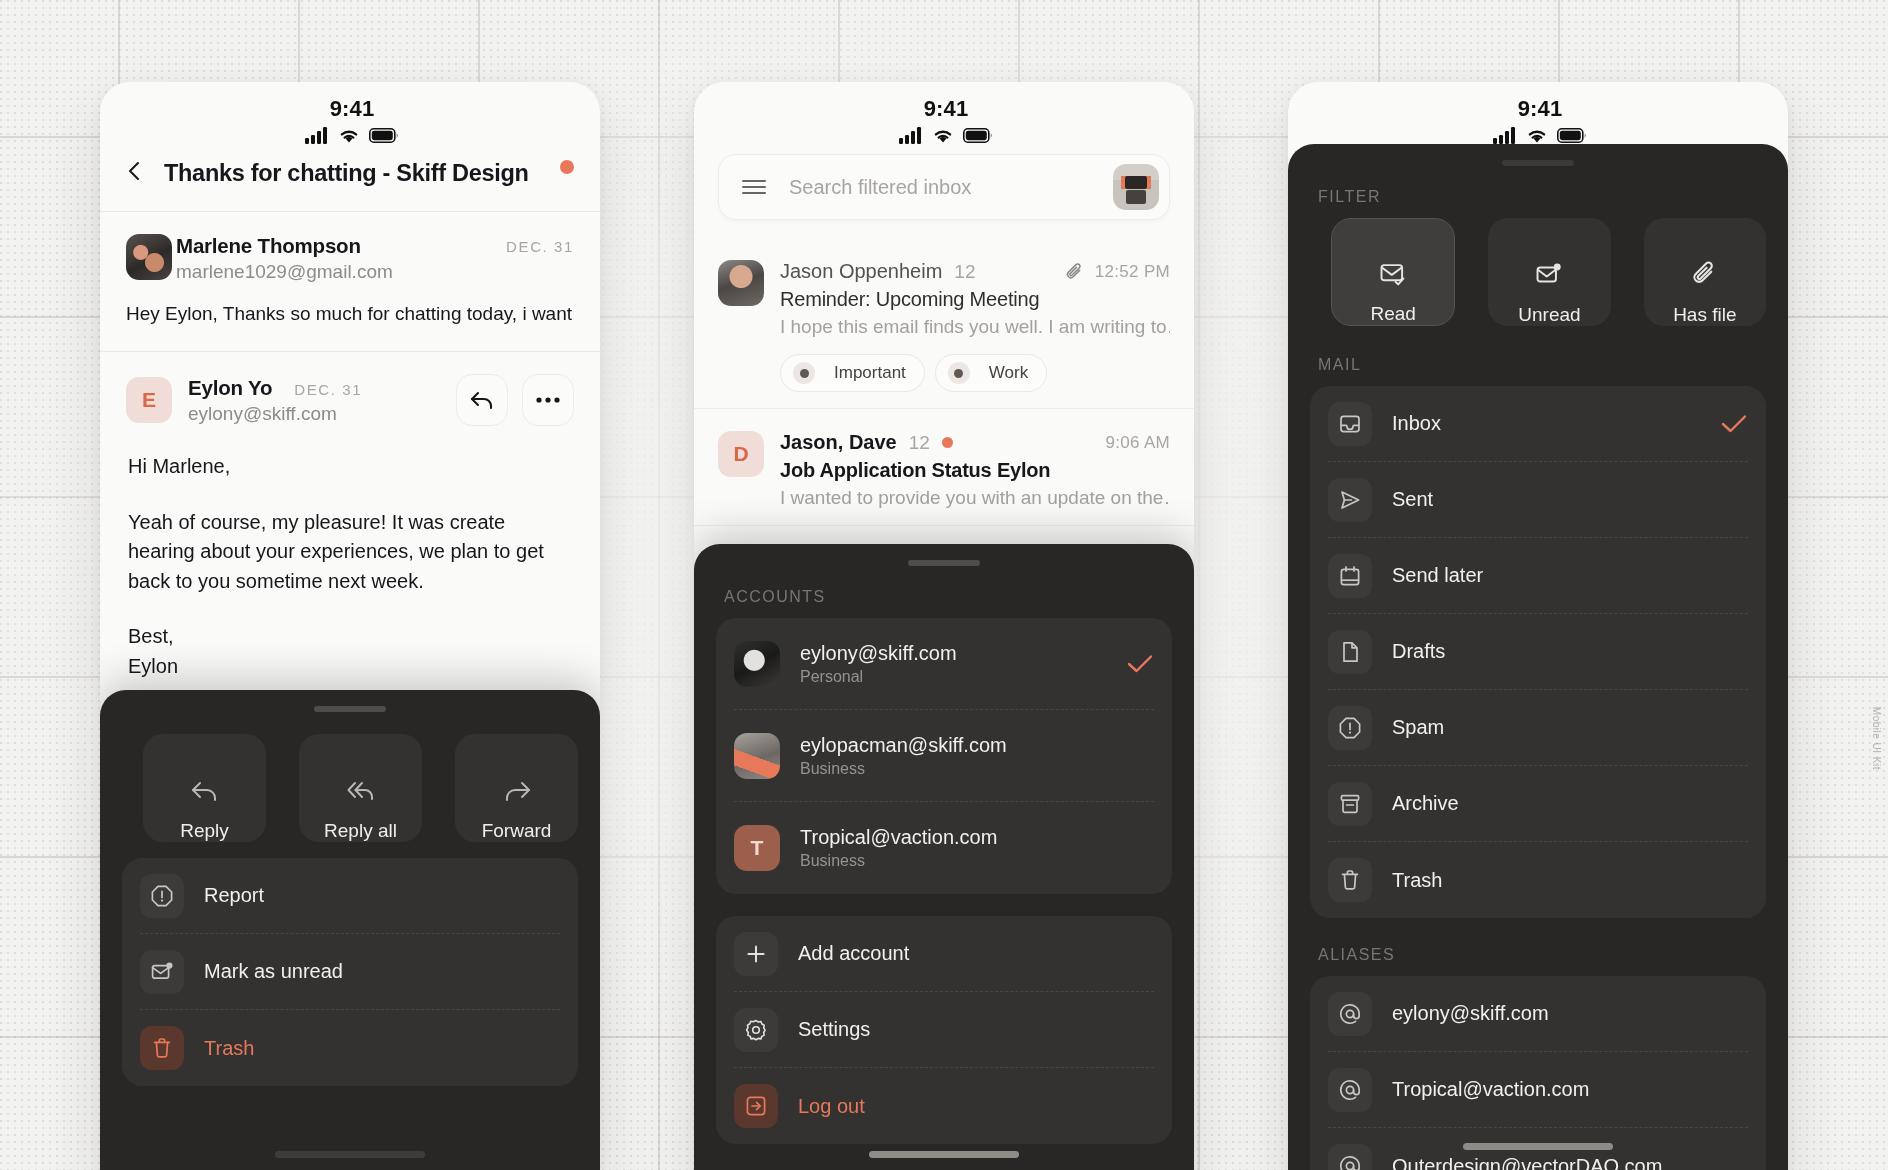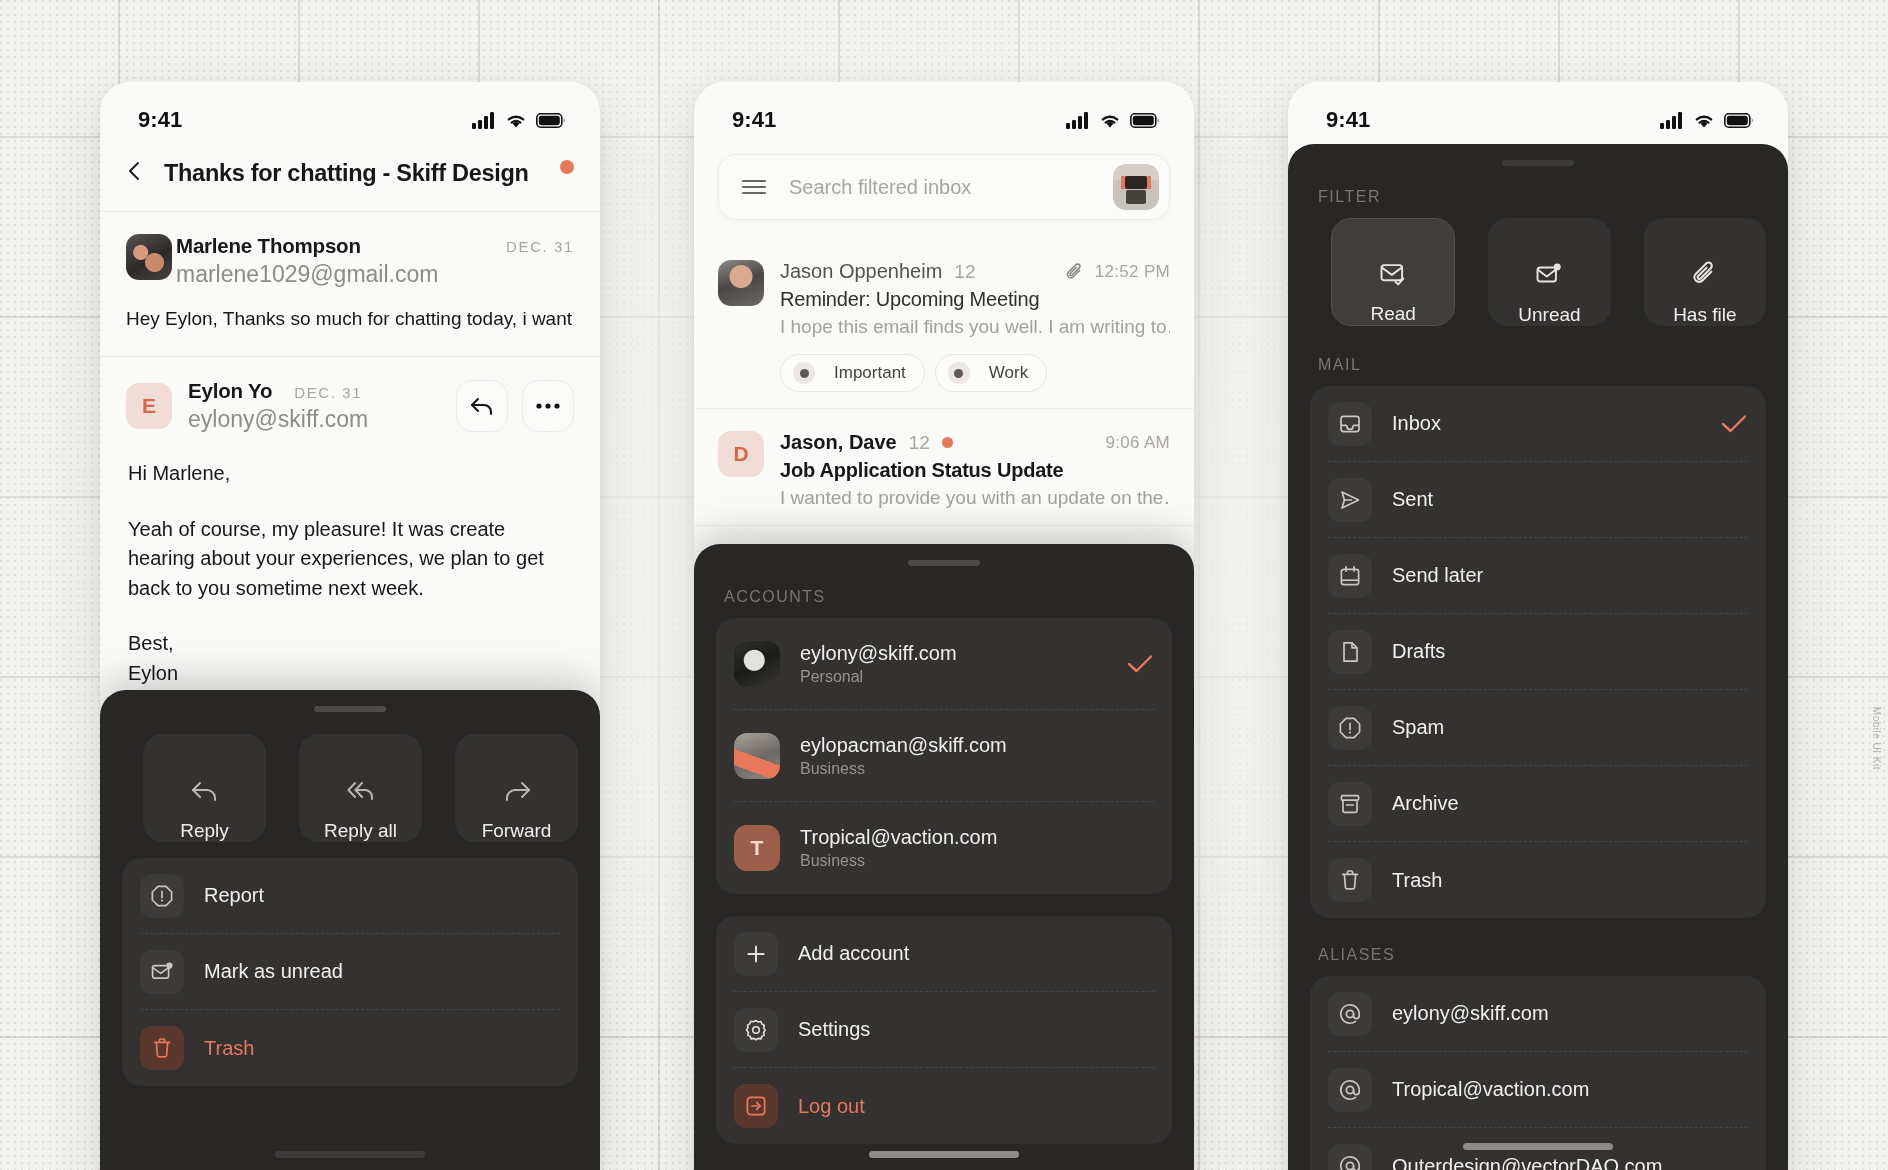--- a/index.html
+++ b/index.html
@@ -54,20 +54,21 @@
   #phone-2 { left: 694px; }
   #phone-3 { left: 1288px; }
 
   
   .status-bar {
     height: 62px;
     display: flex;
     align-items: center;
     justify-content: space-between;
     padding: 14px 34px 0 38px;
+    flex-direction: column;
   }
   .status-time { font-size: 22px; font-weight: 700; color: #111; letter-spacing: 0.1px; }
   .status-icons { display: flex; align-items: center; gap: 9px; }
 
   
   .thread-header {
     display: flex; align-items: flex-start; gap: 18px;
     padding: 16px 26px 24px 24px;
     border-bottom: 1px solid #eceae8;
   }
@@ -109,21 +110,21 @@
   .av-photo-5 {
     background:
       radial-gradient(circle at 45% 55%, #e0866a 0 13px, transparent 14px),
       linear-gradient(150deg, #4a4240 0%, #22201f 100%);
   }
   .av-letter { background: #f0ddd7; color: #d9674a; }
   .av-letter-brown { background: #9c5f4c; color: #f3d9d0; }
 
   .msg-meta { flex: 1 1 auto; min-width: 0; }
   .msg-name { font-size: 20.5px; font-weight: 700; color: #17161a; letter-spacing: -0.2px; }
-  .msg-email { font-size: 23px; color: #8e8b88; margin-top: 3px; }
+  .msg-email { font-size: 19px; color: #8e8b88; margin-top: 3px; }
   .msg-date { font-size: 15px; color: #a9a5a1; letter-spacing: 1.6px; flex: 0 0 auto; padding-top: 4px; }
   .msg-preview {
     font-size: 19px; color: #17161a; margin-top: 20px;
     white-space: nowrap; overflow: hidden;
   }
 
   .msg-expanded { padding: 22px 26px 10px 26px; }
   .exp-top { display: flex; align-items: center; gap: 16px; }
   .exp-name-row { display: flex; align-items: baseline; gap: 22px; }
   .exp-actions { display: flex; gap: 14px; margin-left: auto; }
@@ -477,21 +478,21 @@
       <div class="avatar av-letter">D</div>
       <div class="mi-body">
         <div class="mi-line1">
           <span class="mi-sender unread">Jason, Dave</span>
           <span class="mi-count">12</span>
           <span class="mi-dot"></span>
           <span class="mi-right">
             <span class="mi-time">9:06 AM</span>
           </span>
         </div>
-        <div class="mi-subject">Job Application Status Update</div>
+        <div class="mi-subject">Job Application Status Eylon</div>
         <div class="mi-snippet">I wanted to provide you with an update on the…</div>
       </div>
     </div>
   </div>
 
   <div class="mail-item">
     <div class="mi-row">
       <div class="avatar av-photo-5"></div>
       <div class="mi-body">
         <div class="mi-line1">

